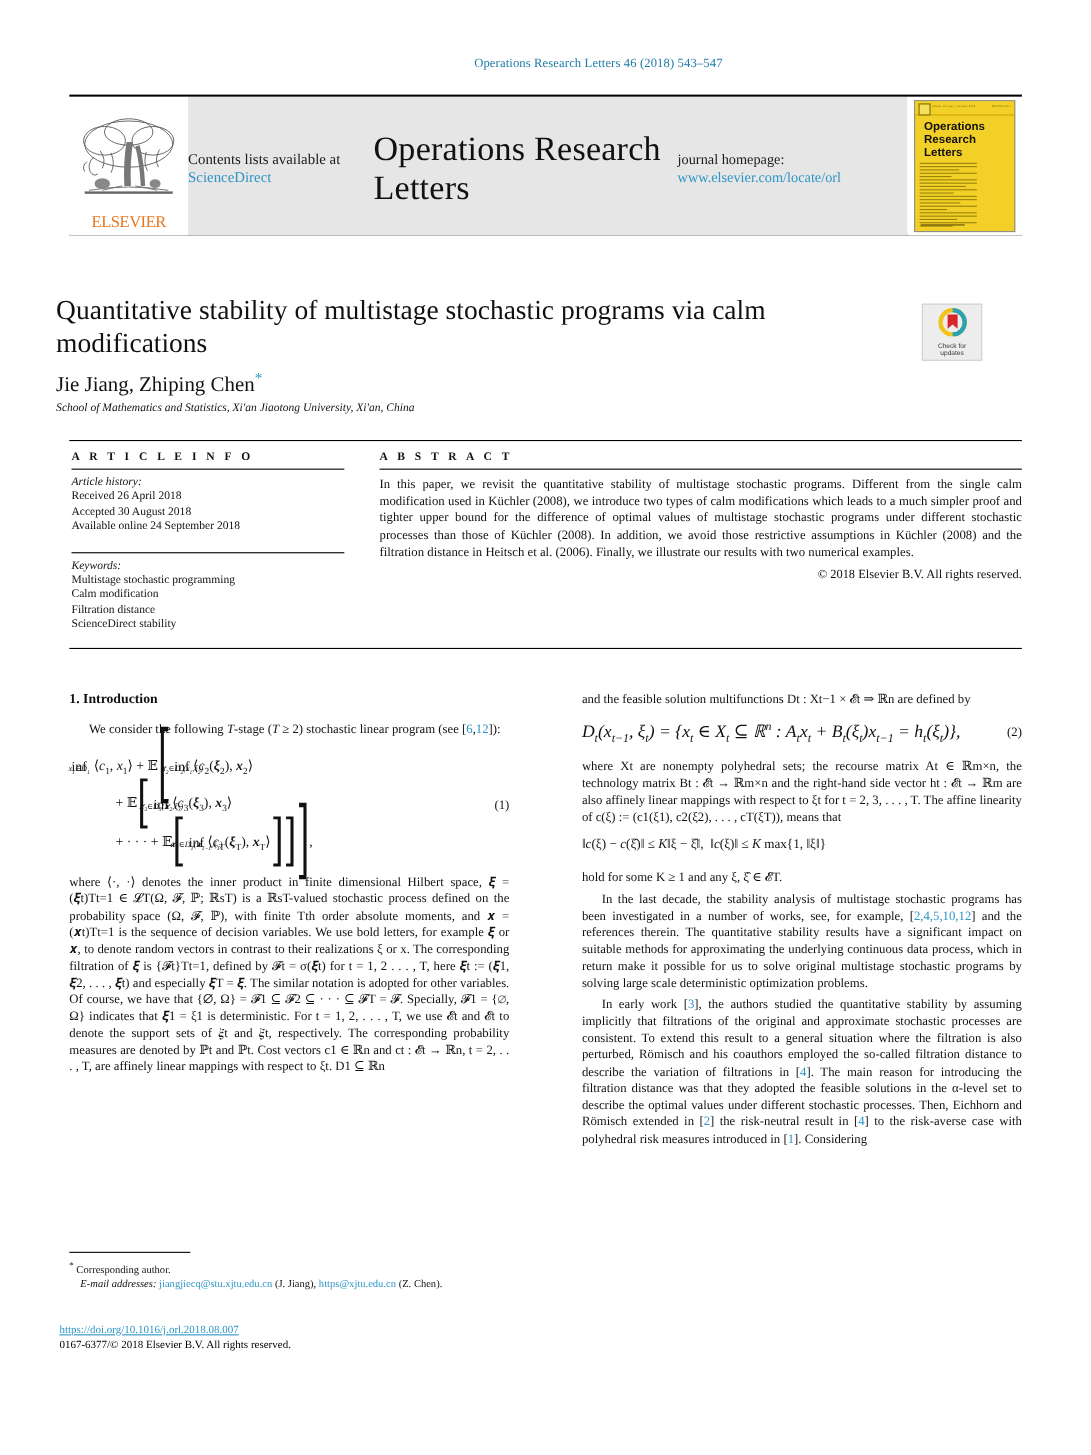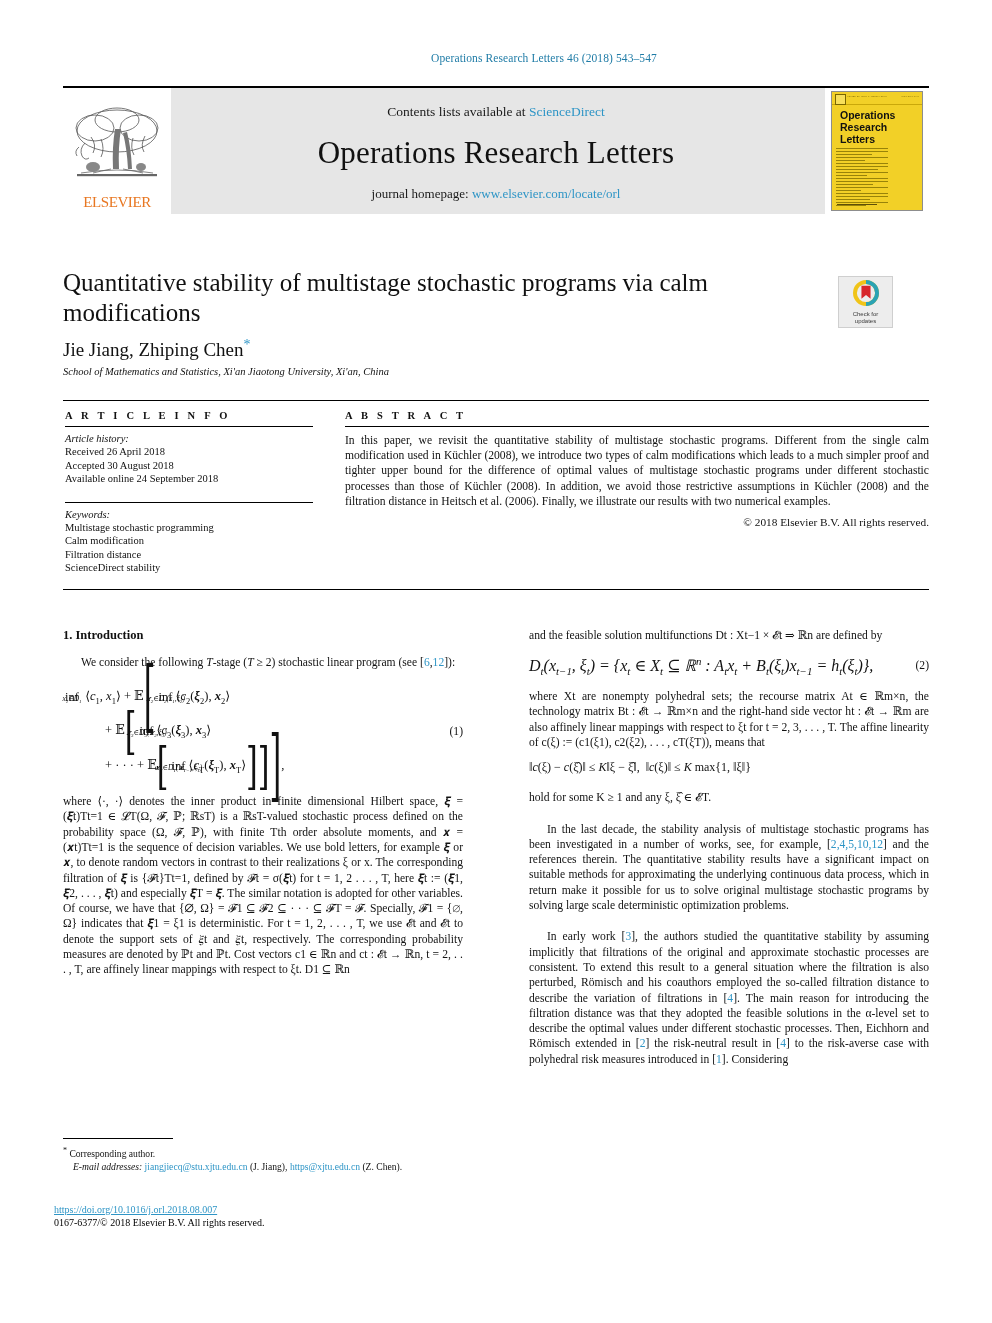--- a/index.html
+++ b/index.html
@@ -73,26 +73,25 @@
     font-size: 15px;
     letter-spacing: -0.4px;
     line-height: 20px;
     margin-top: 1px;
   }
   .mast-center {
     flex: 1 1 auto;
     background: #e6e6e6;
     position: relative;
     display: flex;
-    flex-direction: column;
+    flex-direction: row;
     align-items: center;
     justify-content: space-between;
-    padding: 16px 4px 12px 0;
-    box-sizing: border-box;
-    text-align: right;
+    padding: 16px 16px 12px 0;
+    box-sizing: border-box;
   }
   .contents-line {
     font-size: 13.5px;
     color: #1a1a1a;
   }
   .contents-line .sd {
     color: #2e95c6;
   }
   .journal-name {
     font-size: 31px;
@@ -164,21 +163,21 @@
     opacity: 0.75;
   }
   .cover-footline {
     position: absolute; left: 5px; bottom: 5px;
     width: 40px; height: 1.2px; background:#3a3000; opacity:.8;
   }
 
   
   .title-block {
     position: absolute;
-    left: 63px; top: 268px;
+    left: 51px; top: 268px;
     width: 760px;
   }
   h1.paper-title {
     margin: 0;
     font-size: 25px;
     line-height: 30px;
     font-weight: normal;
     font-family: "Liberation Serif", serif;
     color: #111;
   }
@@ -303,21 +302,21 @@
   .col-right { left: 529px; }
 
   h2.sec {
     margin: 0 0 12px 0;
     font-size: 12.5px;
     font-weight: bold;
     font-family: "Liberation Serif", serif;
   }
   p.body { margin: 0 0 0 0; text-indent: 18px; }
   p.body.noind { text-indent: 0; }
-  p.body + p.body { margin-top: 16px; }
+  p.body + p.body { margin-top: 4px; }
 
   .ref { color: #2e95c6; }
 
   
   .eq-wrap {
     position: relative;
     margin: 10px 0 10px 0;
     min-height: 20px;
   }
   .eq-num {

